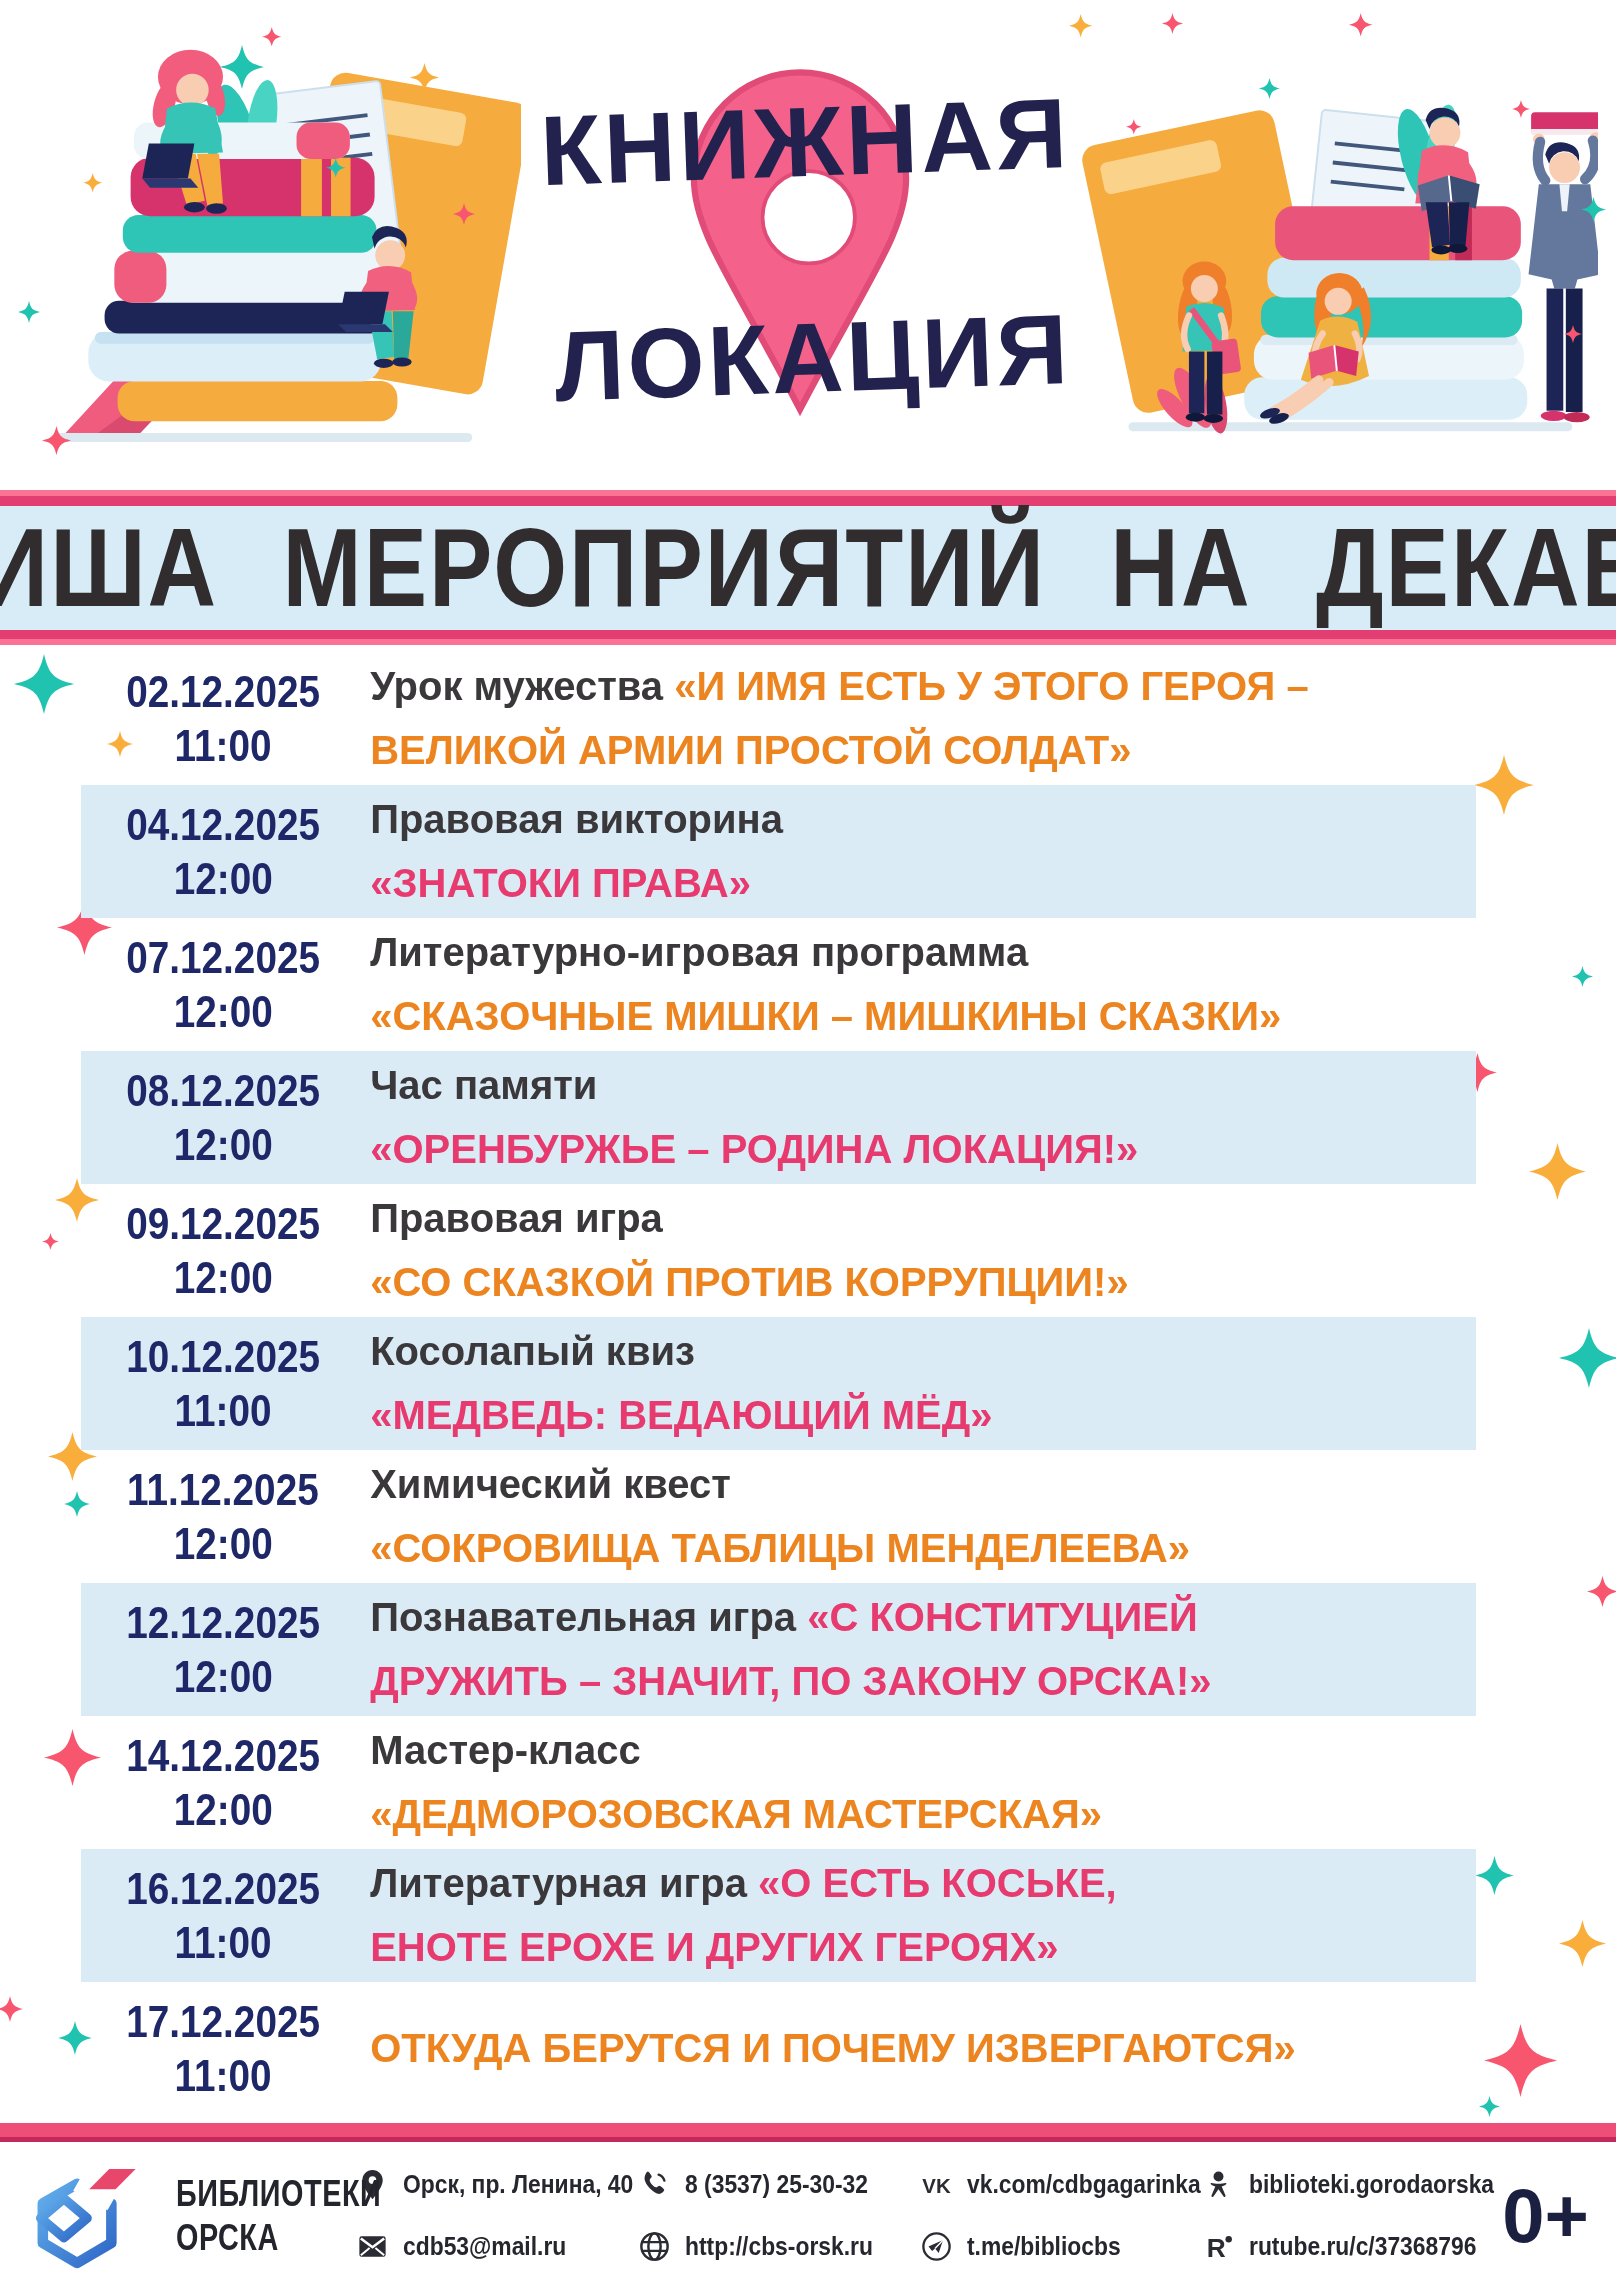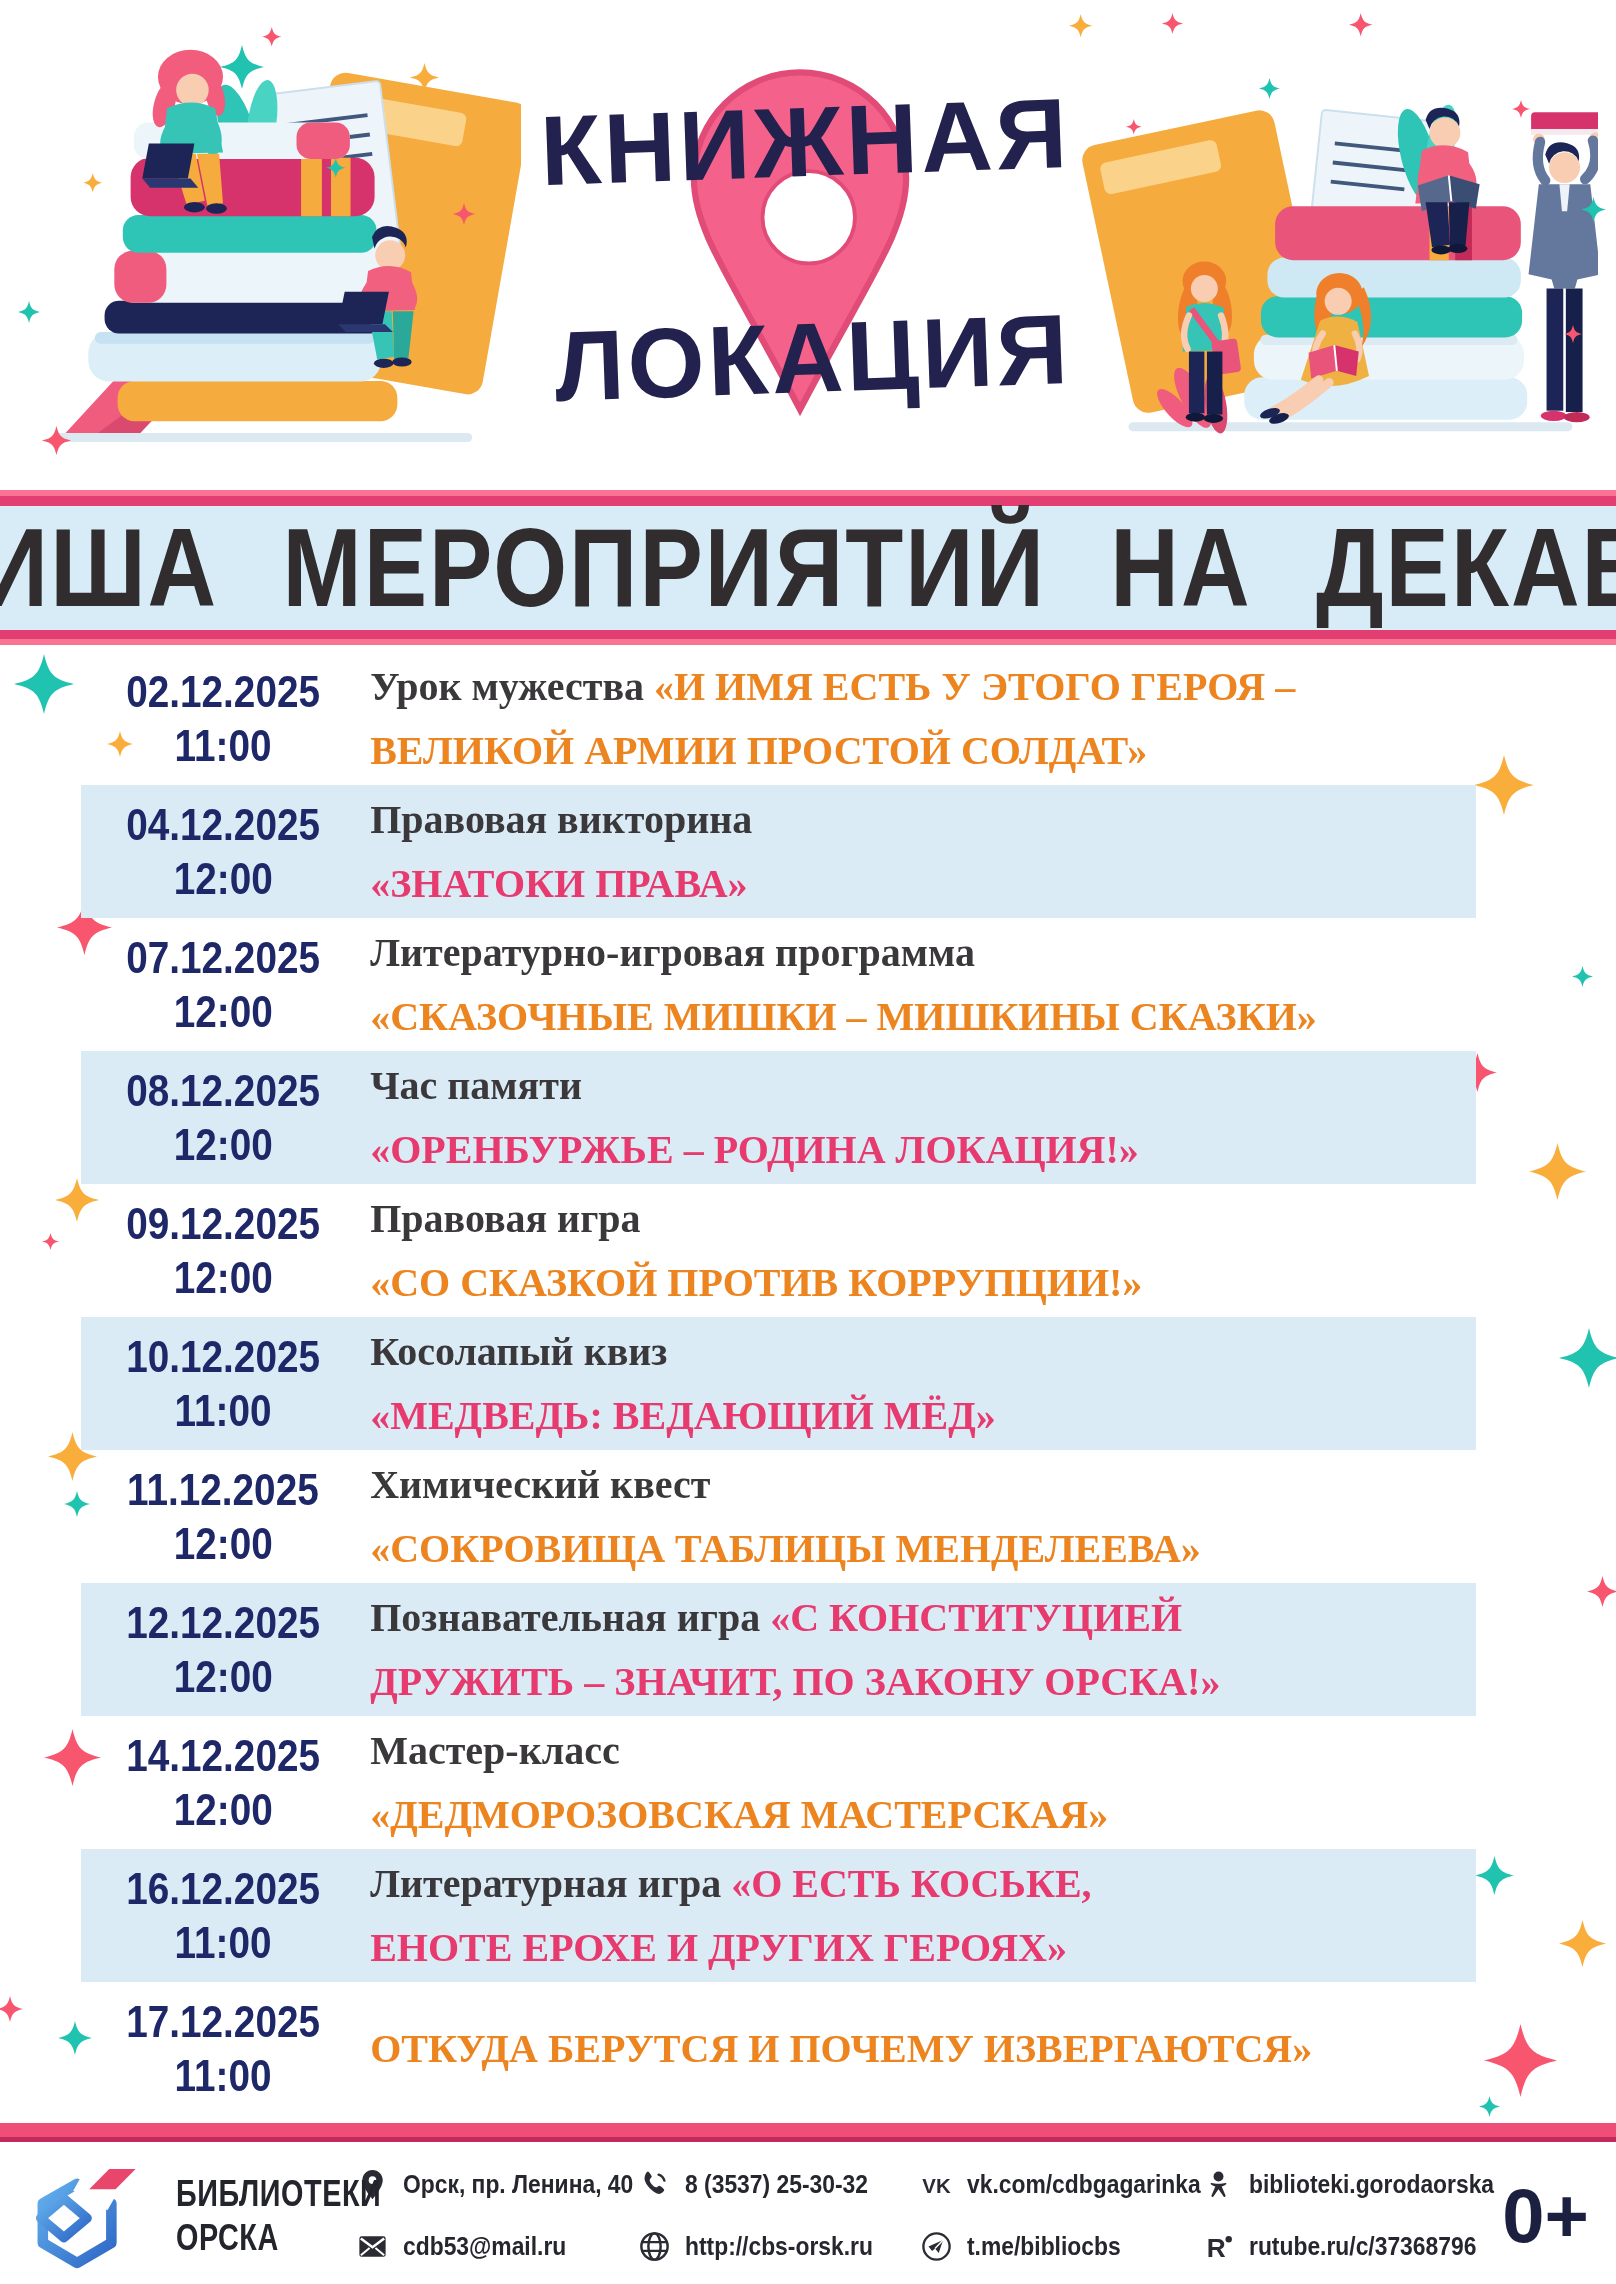--- a/index.html
+++ b/index.html
@@ -30,21 +30,21 @@
   }
   
   .events{position:absolute;top:652px;left:81px;width:1395px;z-index:2;}
   .event-row{display:flex;height:133px;align-items:center;}
   .event-row.highlight{background:var(--row_blue);}
   .date-col{
     width:284px;display:flex;flex-direction:column;align-items:center;justify-content:center;
     gap:10px;color:var(--navy);font-weight:bold;font-size:44px;line-height:1;flex:none;
   }
   .date-col .dt{transform:scaleX(0.88);white-space:nowrap;}
-  .text-col{flex:1;padding-left:5.2px;font-size:40px;font-weight:bold;line-height:1.58;font-family:Liberation Serif, serif;}
+  .text-col{flex:1;padding-left:5.2px;font-size:40px;font-weight:bold;line-height:1.58;}
   .line{white-space:nowrap;}
   .seg.type{color:var(--dark_text);}
   .seg.accent-orange{color:var(--orange);}
   .seg.accent-pink{color:var(--pink);margin-top:20px;}
   
   .footer-bar{
     position:absolute;top:2123px;left:0;width:100%;height:14.3px;
     background:var(--footer_bar);border-bottom:5.2px solid var(--footer_bar_edge);z-index:2;
   }
   .footer{

